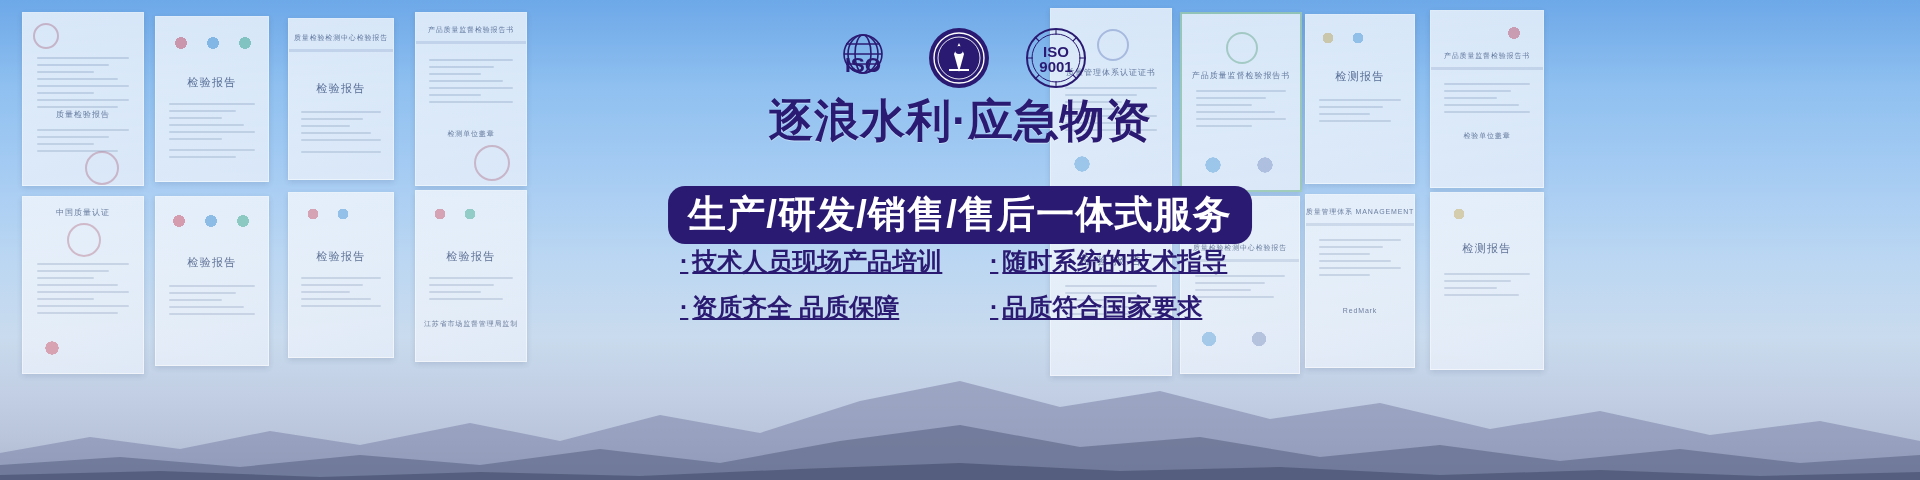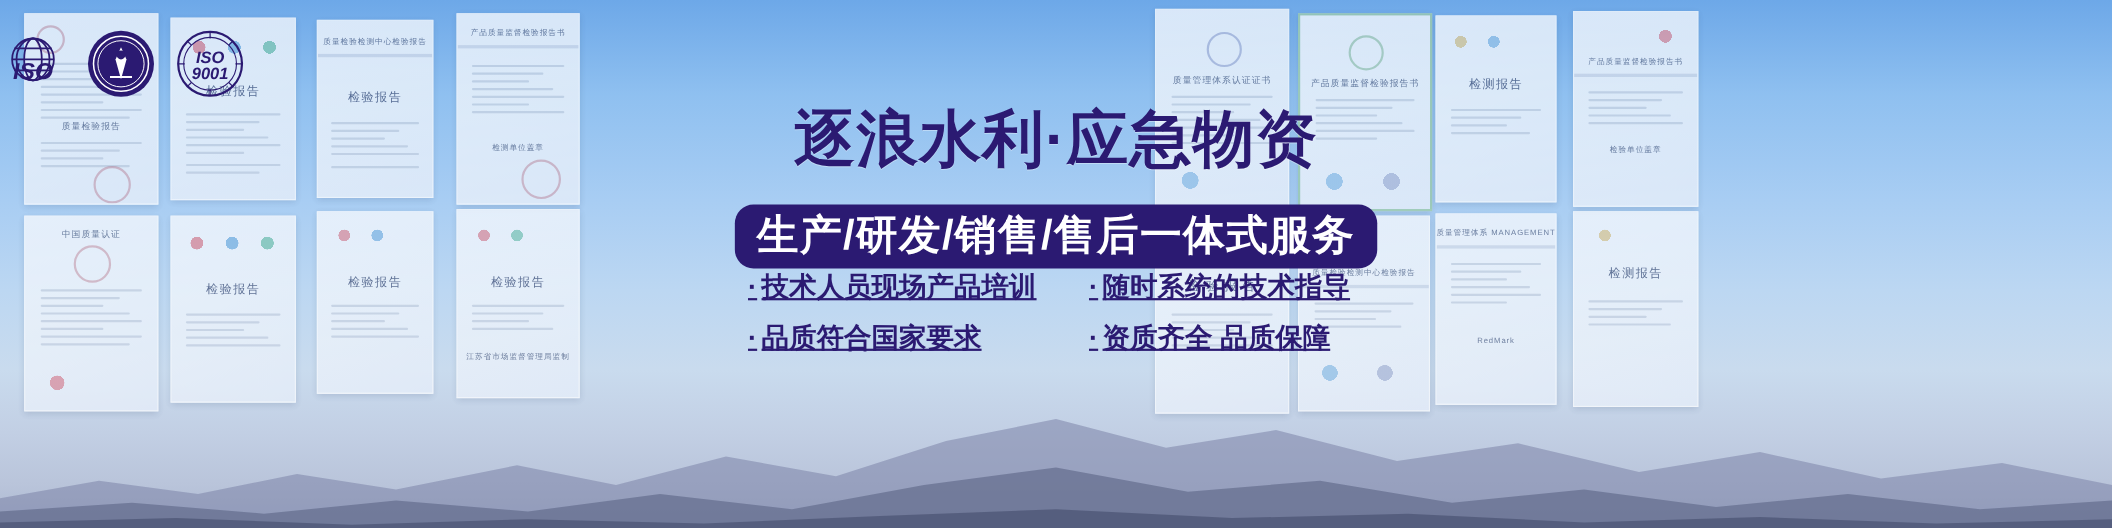--- a/index.html
+++ b/index.html
@@ -22,26 +22,26 @@
   .cert .lines i:nth-child(3n){width:62%}
   .cert .lines i:nth-child(4n){width:88%}
   .cert .seal{position:absolute;border-radius:50%;border:2px solid rgba(170,60,80,.35);}
   .cert .logo{position:absolute;border-radius:50%;}
   .cert .band{position:absolute;left:0;right:0;height:3px;background:rgba(120,140,180,.25);}
 
   
   .mtns{position:absolute;left:0;right:0;bottom:0;height:135px;}
 
   
-  .badges{position:absolute;left:0;right:0;top:26px;display:flex;gap:18px;align-items:center;font-style:italic;}
+  .badges{position:absolute;left:0;right:0;top:26px;display:flex;justify-content:center;gap:34px;align-items:center;}
   .badge{position:relative;}
 
   
   .headline{position:absolute;left:0;right:0;top:98px;text-align:center;}
-  .headline .t{display:inline-block;font-size:56px;line-height:1;font-weight:bold;color:#2b1a72;
+  .headline .t{display:inline-block;font-size:45px;line-height:1;font-weight:bold;color:#2b1a72;
       letter-spacing:.02em;text-shadow:0 1px 0 rgba(255,255,255,.35);}
 
   .subbar{position:absolute;left:50%;transform:translateX(-50%);top:186px;
       background:#2b1a72;padding:9px 20px 11px;border-radius:17px;}
   .subbar .t{font-size:38px;line-height:1;font-weight:bold;color:#ffffff;letter-spacing:.03em;white-space:nowrap;}
 
   
   .feats{position:absolute;left:50%;transform:translateX(-50%);top:248px;width:560px;}
   .frow{display:flex;justify-content:space-between;margin-bottom:18px;}
   .fitem{font-size:25px;line-height:1.1;font-weight:bold;color:#2b1a72;white-space:nowrap;text-decoration:underline;}
@@ -363,22 +363,22 @@
         <span class="dot">·</span><span>技术人员现场产品培训</span>
       </div>
       <div class="fitem">
         <span class="dot">·</span><span>随时系统的技术指导</span>
       </div>
     </div>
 
 
     <div class="frow">
       <div class="fitem">
+        <span class="dot">·</span><span>资质齐全 品质保障</span>
+      </div>
+      <div class="fitem">
         <span class="dot">·</span><span>品质符合国家要求</span>
       </div>
-      <div class="fitem">
-        <span class="dot">·</span><span>资质齐全 品质保障</span>
-      </div>
     </div>
 
   </div>
 
 </div>
 
 </body></html>

